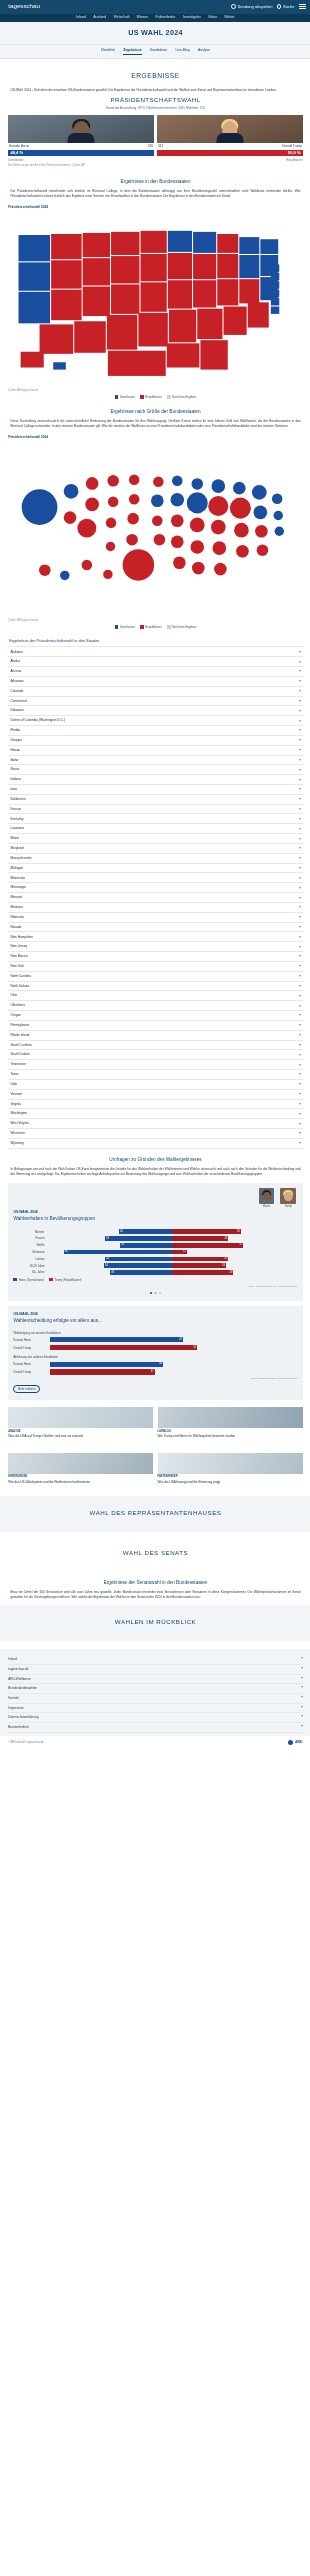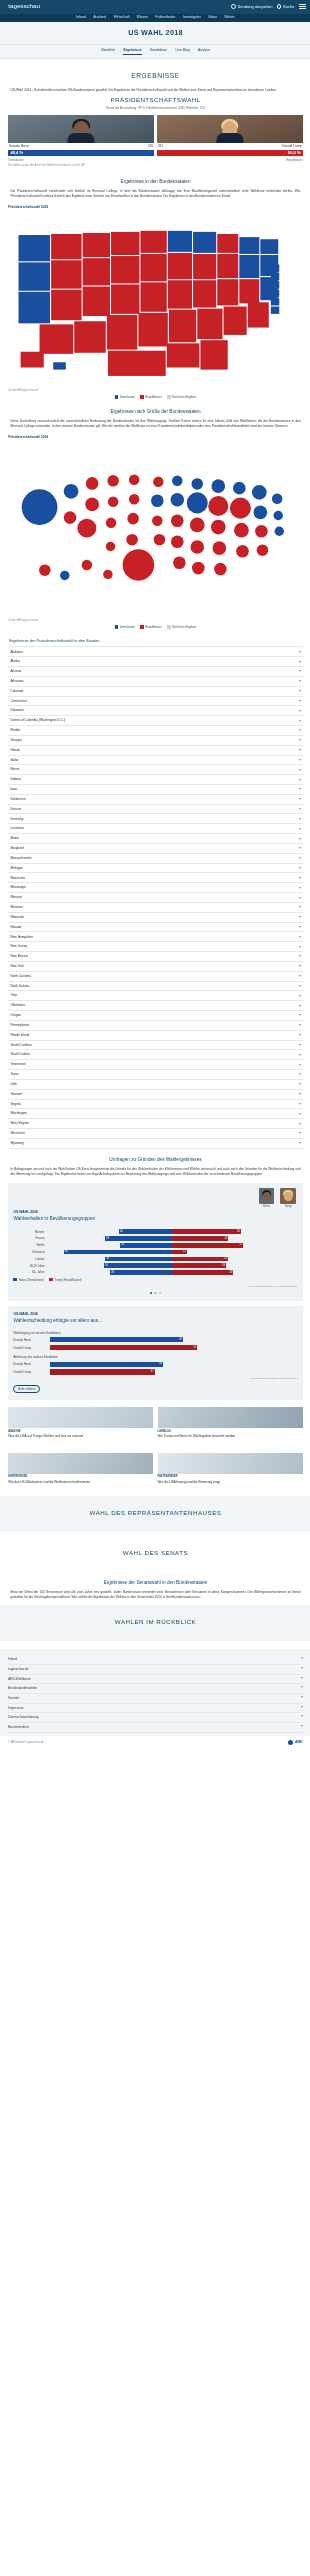--- a/index.html
+++ b/index.html
@@ -225,21 +225,21 @@
   <span>Ausland</span>
   <span>Wirtschaft</span>
   <span>Wissen</span>
   <span>Faktenfinder</span>
   <span>Investigativ</span>
   <span>Video</span>
   <span>Wetter</span>
 </div>
 
 <div class="pagehead">
-  <h1>US WAHL 2018</h1>
+  <h1>US WAHL 2024</h1>
   <div class="subnav">
     <span>Überblick</span>
     <span class="active">Ergebnisse</span>
     <span>Kandidaten</span>
     <span>Live-Blog</span>
     <span>Analyse</span>
   </div>
 </div>
 
 <div class="section-title">ERGEBNISSE</div>

